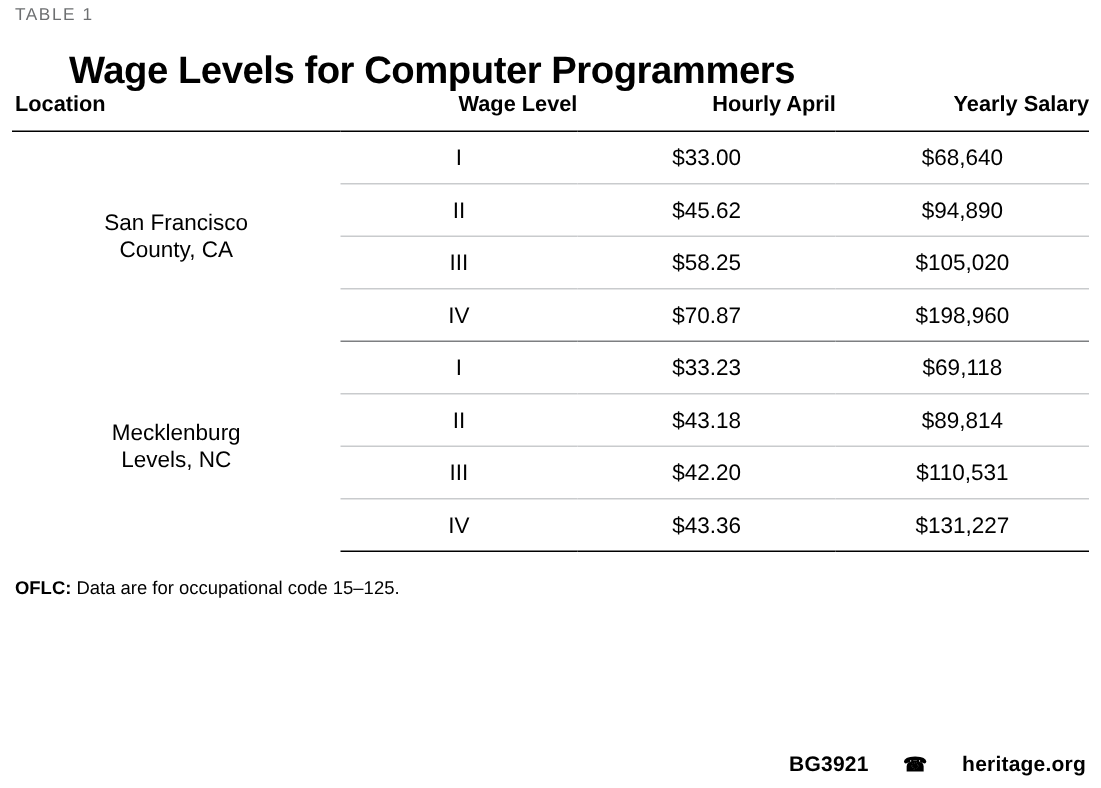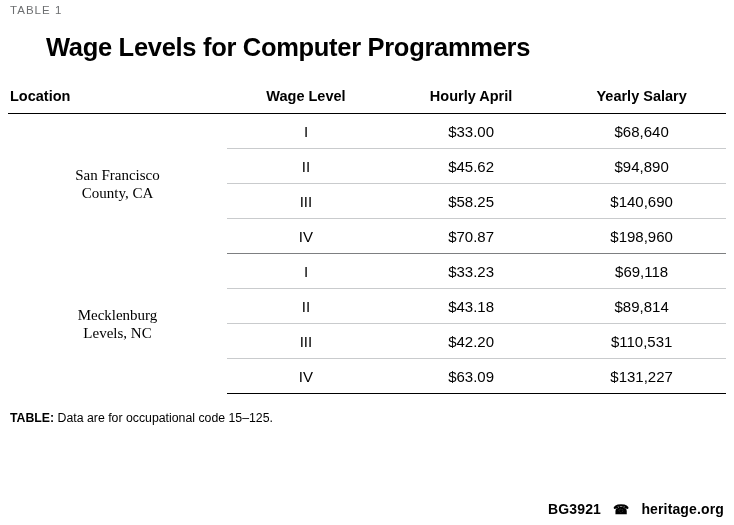--- a/index.html
+++ b/index.html
@@ -34,27 +34,26 @@
     font-weight: 700;
     letter-spacing: -0.012em;
     margin-top: 17px;
     padding-left: 2px;
     color: #000;
     margin-left: 36px;
   }
   table.data {
     width: 100%;
     border-collapse: collapse;
-    margin-top: 26px;
     table-layout: fixed;
   }
   table.data th {
     font-size: 14.5px;
     font-weight: 700;
-    text-align: center;
+    text-align: right;
     padding: 0 0 9px 0;
     vertical-align: bottom;
   }
   table.data th.loc {
     text-align: left;
     padding-left: 2px;
   }
   thead tr {
     border-bottom: 1.6px solid #000;
   }
@@ -63,21 +62,20 @@
     text-align: center;
     padding: 6px 0 6px 0;
     vertical-align: middle;
     height: 22px;
   }
   td.loc {
     text-align: left;
     padding-left: 2px;
     font-size: 15px;
     line-height: 1.2;
-    font-family: Liberation Serif, serif;
   }
   tbody tr td {
     border-bottom: 1px solid #c9cbcd;
   }
   tbody tr.group-end td {
     border-bottom: 1.2px solid #7d7f81;
   }
   tbody tr.last-row td {
     border-bottom: 1.6px solid #000;
   }
@@ -96,21 +94,21 @@
   }
   .footer {
     position: absolute;
     right: 10px;
     bottom: 8px;
     font-size: 14px;
     font-weight: 700;
     letter-spacing: 0.01em;
     display: flex;
     align-items: center;
-    gap: 12px;
+    gap: 23px;
   }
   .footer .phone {
     font-size: 13px;
   }
 </style>
 </head>
 <body>
 
 <div class="page">
 
@@ -145,21 +143,21 @@
         <td>$68,640</td>
       </tr>
       <tr>
         <td>II</td>
         <td>$45.62</td>
         <td>$94,890</td>
       </tr>
       <tr>
         <td>III</td>
         <td>$58.25</td>
-        <td>$140,690</td>
+        <td>$105,020</td>
       </tr>
       <tr class="group-end">
         <td>IV</td>
         <td>$70.87</td>
         <td>$198,960</td>
       </tr>
 
       <tr>
         <td class="loc" rowspan="4">
           <span>Mecklenburg</span><br>
@@ -174,29 +172,29 @@
         <td>$43.18</td>
         <td>$89,814</td>
       </tr>
       <tr>
         <td>III</td>
         <td>$42.20</td>
         <td>$110,531</td>
       </tr>
       <tr class="last-row">
         <td>IV</td>
-        <td>$63.09</td>
+        <td>$43.36</td>
         <td>$131,227</td>
       </tr>
     </tbody>
   </table>
 
   <div class="notes">
     <div>
-      <span class="lbl">TABLE:</span>
+      <span class="lbl">OFLC:</span>
       <span>Data are for occupational code 15–125.</span>
     </div>
   </div>
 
   <div class="footer">
     <span>BG3921</span>
     <span class="phone">☎</span>
     <span>heritage.org</span>
   </div>
 

